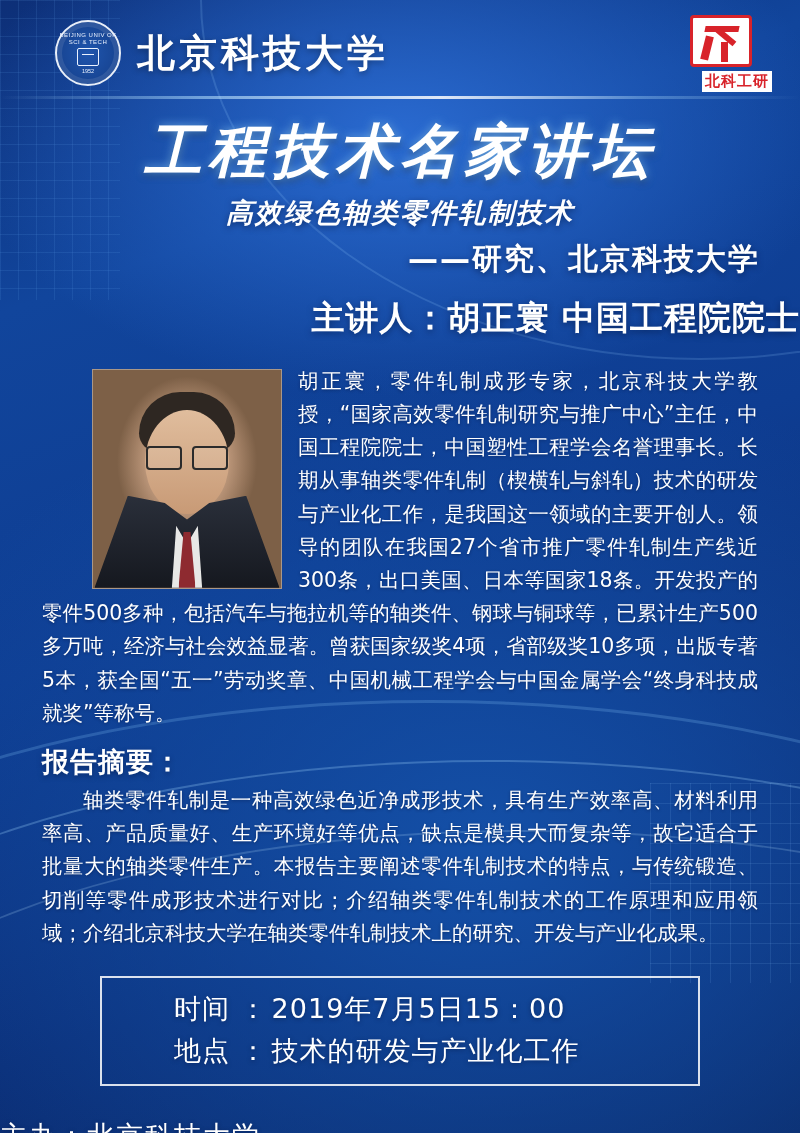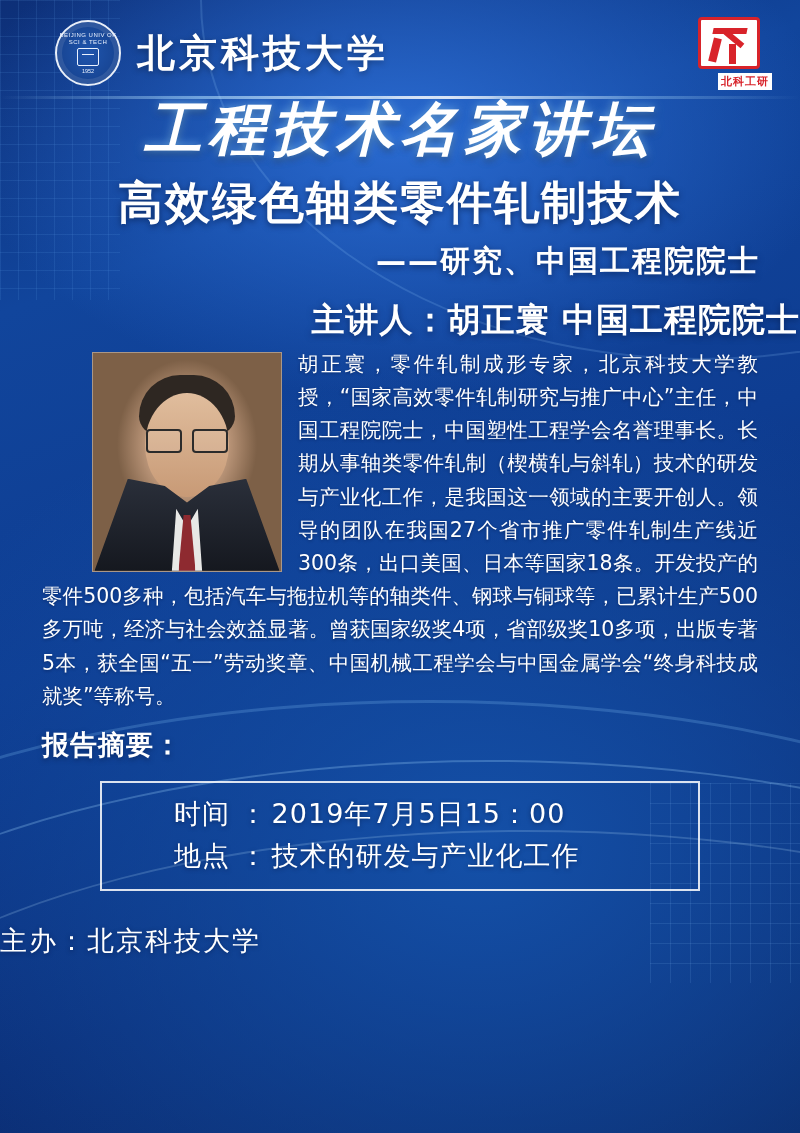--- a/index.html
+++ b/index.html
@@ -112,41 +112,42 @@
     background: #d8232a; transform: rotate(40deg);
   }
   .logo-mark .stroke4 {
     position: absolute; left: 28px; top: 24px; width: 7px; height: 20px;
     background: #d8232a;
   }
   .logo-text {
     margin-top: 4px;
     color: #d8232a; background: #ffffff; display: inline-block;
     font-family: "DejaVu Sans", sans-serif;
-    font-size: 11px; font-weight: bold; letter-spacing: 1px;
+    font-size: 15px; font-weight: bold; letter-spacing: 1px;
     padding: 1px 3px;
     margin-left: 32px;
   }
 
   
-  .titles { position: relative; z-index: 5; text-align: center; margin-top: 0; }
+  .titles { position: relative; z-index: 5; text-align: center; margin-top: 22px; }
   .main-title {
     font-family: "DejaVu Serif", "Liberation Serif", serif;
     font-size: 58px; font-weight: bold; font-style: italic;
     color: #ffffff;
     letter-spacing: 6px;
     text-shadow: 0 0 10px rgba(120,190,255,0.9), 0 3px 7px rgba(0,20,60,0.75);
     line-height: 1.15;
   }
   .sub-title {
     margin-top: 10px;
     font-family: "DejaVu Sans", "Liberation Sans", sans-serif;
-    font-size: 45px; font-weight: bold;
+    font-size: 27px; font-weight: bold;
     color: #ffffff; letter-spacing: 2px;
     text-shadow: 0 2px 6px rgba(0,20,60,0.6);
+    font-style: italic;
   }
   .sub-title2 {
     margin-top: 8px;
     padding-right: 40px;
     text-align: right;
     font-family: "DejaVu Sans", "Liberation Sans", sans-serif;
     font-size: 30px; font-weight: bold;
     color: #ffffff; letter-spacing: 2px;
     text-shadow: 0 2px 6px rgba(0,20,60,0.6);
   }
@@ -155,21 +156,21 @@
     text-align: right;
     font-family: "DejaVu Sans", "Liberation Sans", sans-serif;
     font-size: 33px; font-weight: bold;
     color: #ffffff; letter-spacing: 1px;
     text-shadow: 0 2px 6px rgba(0,20,60,0.55);
   }
 
   
   .bio-wrap {
     position: relative; z-index: 5;
-    margin: 5px 42px 0 42px;
+    margin: 24px 42px 0 42px;
     color: #ffffff;
   }
   .portrait {
     float: left;
     width: 190px; height: 220px;
     margin: 4px 16px 6px 50px;
     border: 1px solid rgba(255,255,255,0.35);
     background:
       radial-gradient(ellipse 70px 85px at 50% 42%, #d9b79a 0%, #c09a7d 55%, #7d6047 100%),
       linear-gradient(180deg, #6b5a4a 0%, #4a3f36 100%);
@@ -232,21 +233,21 @@
     font-family: "DejaVu Sans", "Liberation Sans", sans-serif;
     font-size: 20.5px; line-height: 1.62;
     text-align: justify; text-justify: inter-ideograph;
     text-indent: 2em;
     text-shadow: 0 1px 3px rgba(0,15,50,0.45);
   }
 
   
   .info-box {
     position: relative; z-index: 5;
-    margin: 18px 100px 0 100px;
+    margin: 26px 100px 0 100px;
     border: 2px solid rgba(255,255,255,0.85);
     padding: 10px 0 12px 0;
     color: #fff;
   }
   .info-row {
     font-family: "DejaVu Sans", "Liberation Sans", sans-serif;
     font-size: 27px; letter-spacing: 1px;
     padding: 3px 0 3px 72px;
     text-shadow: 0 1px 4px rgba(0,20,60,0.5);
   }
@@ -287,39 +288,40 @@
           <span class="stroke3"></span>
           <span class="stroke4"></span>
       </div>
       <div class="logo-text">北科工研</div>
     </div>
   </div>
 
   <div class="titles">
     <div class="main-title">工程技术名家讲坛</div>
     <div class="sub-title">高效绿色轴类零件轧制技术</div>
-    <div class="sub-title2">——研究、中国工程院院士</div>
+    <div class="sub-title2">——研究、北京科技大学</div>
     <div class="speaker">主讲人：胡正寰 中国工程院院士</div>
   </div>
 
   <div class="bio-wrap">
     <div class="portrait">
       <span class="hair"></span>
       <span class="face"></span>
       <span class="glasses"></span>
       <span class="suit"></span>
       <span class="shirt"></span>
       <span class="tie"></span>
     </div>
     <div class="bio-text">胡正寰，零件轧制成形专家，北京科技大学教授，“国家高效零件轧制研究与推广中心”主任，中国工程院院士，中国塑性工程学会名誉理事长。长期从事轴类零件轧制（楔横轧与斜轧）技术的研发与产业化工作，是我国这一领域的主要开创人。领导的团队在我国27个省市推广零件轧制生产线近300条，出口美国、日本等国家18条。开发投产的零件500多种，包括汽车与拖拉机等的轴类件、钢球与铜球等，已累计生产500多万吨，经济与社会效益显著。曾获国家级奖4项，省部级奖10多项，出版专著5本，获全国“五一”劳动奖章、中国机械工程学会与中国金属学会“终身科技成就奖”等称号。</div>
     <div style="clear:both"></div>
   </div>
 
   <div class="abstract-wrap">
     <div class="abstract-heading">报告摘要：</div>
+    <div class="abstract-text">轴类零件轧制是一种高效绿色近净成形技术，具有生产效率高、材料利用率高、产品质量好、生产环境好等优点，缺点是模具大而复杂等，故它适合于批量大的轴类零件生产。本报告主要阐述零件轧制技术的特点，与传统锻造、切削等零件成形技术进行对比；介绍轴类零件轧制技术的工作原理和应用领域；介绍北京科技大学在轴类零件轧制技术上的研究、开发与产业化成果。</div>
   </div>
 
   <div class="info-box">
     <div class="info-row">
       <span class="label">时间 ：</span><span>2019年7月5日15：00</span>
     </div>
     <div class="info-row">
       <span class="label">地点 ：</span><span>技术的研发与产业化工作</span>
     </div>
   </div>

